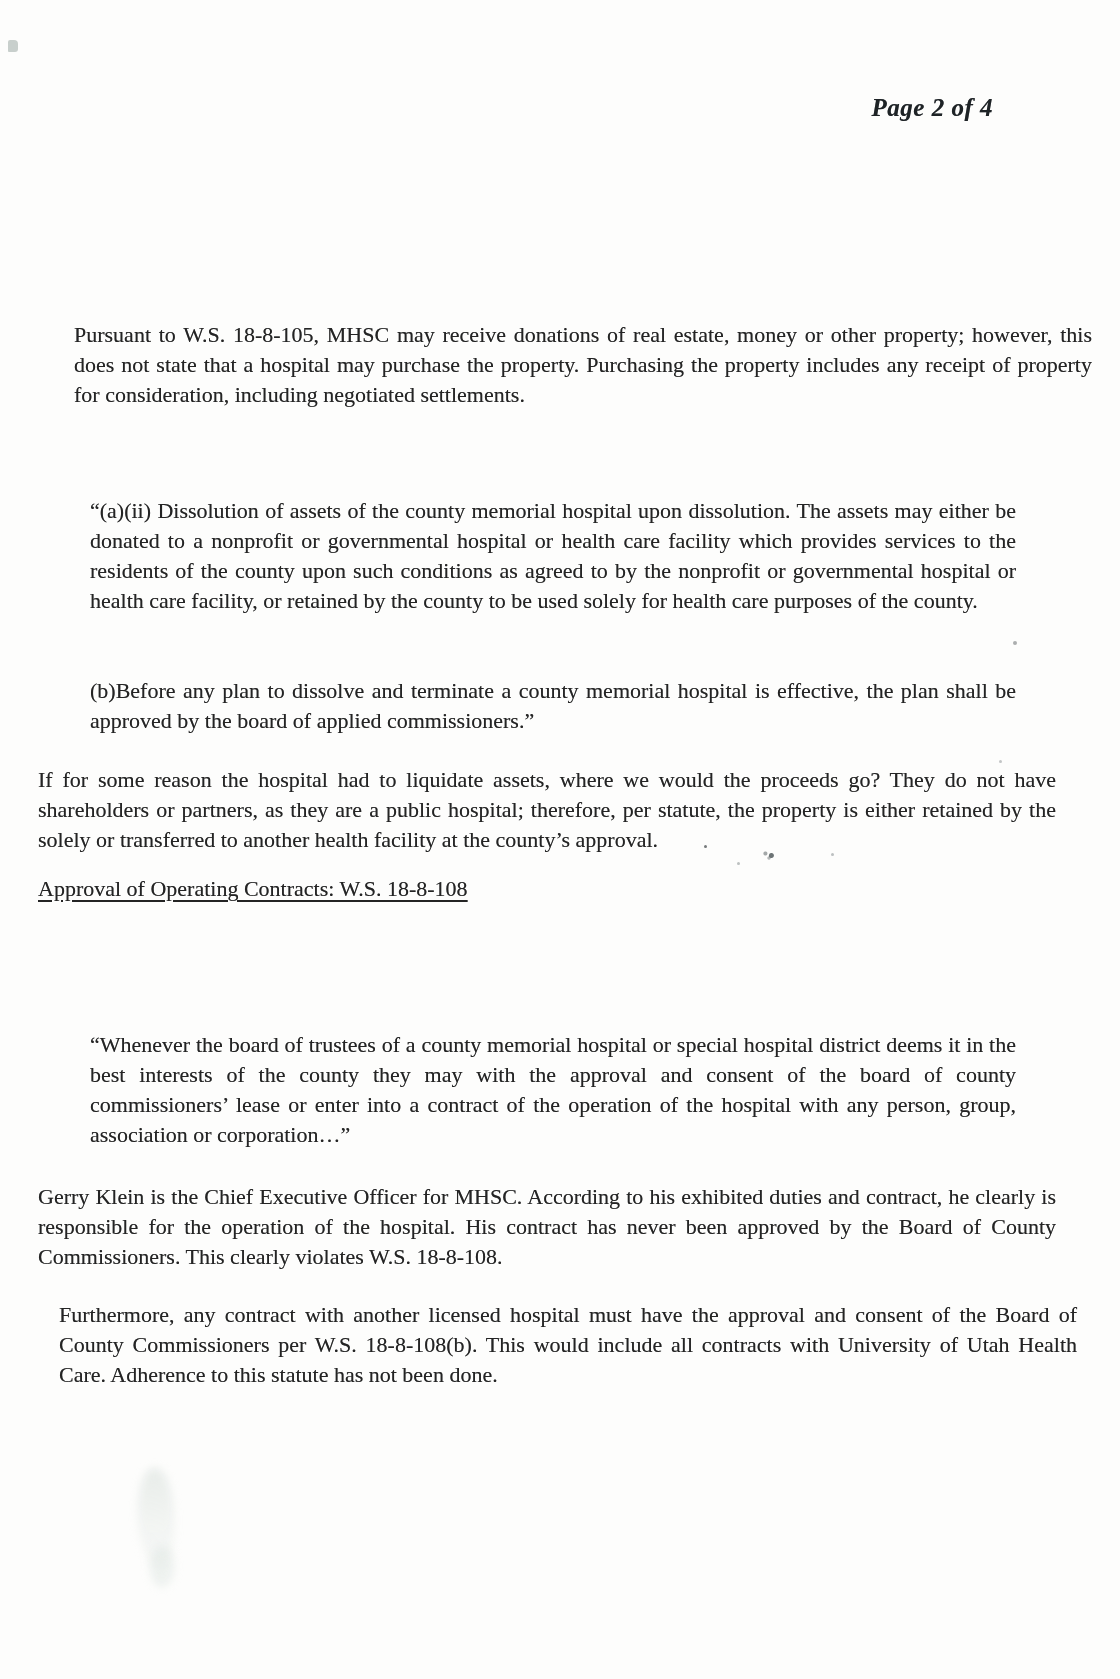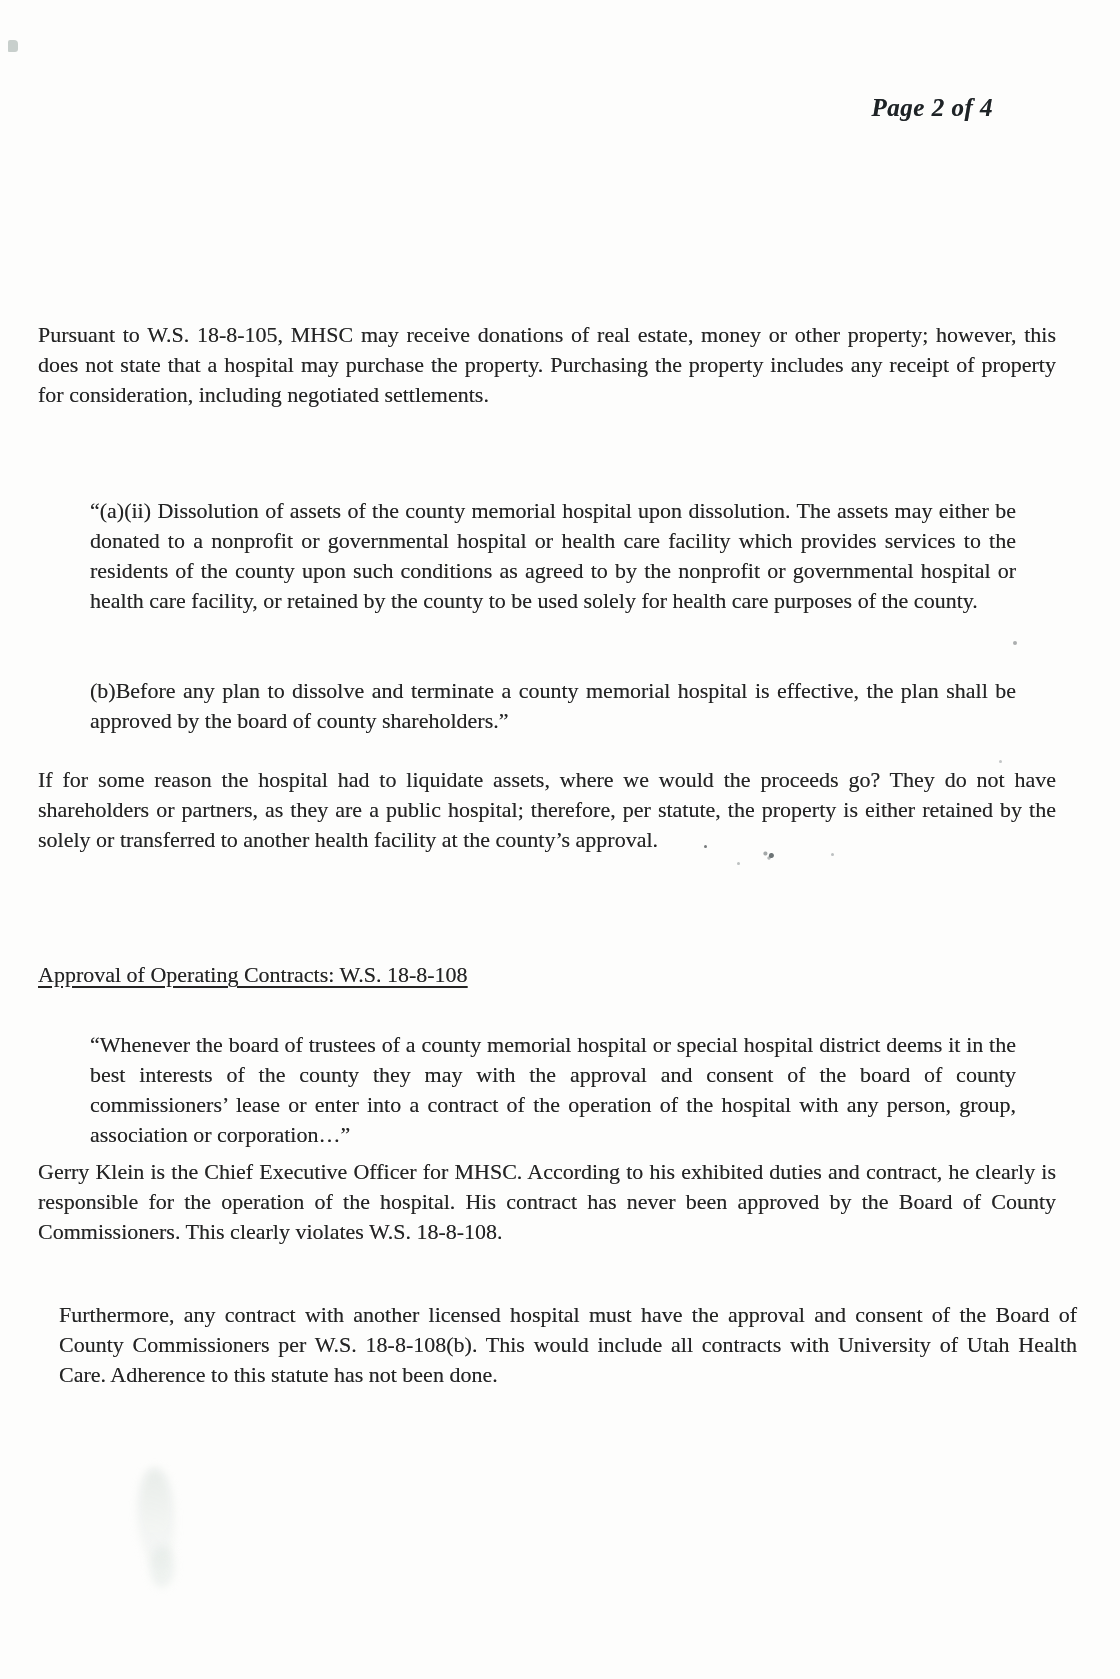--- a/index.html
+++ b/index.html
@@ -89,35 +89,35 @@
 </head>
 <body>
 
 <div class="scan-page">
 
   <div class="artifact speck-top-left"></div>
 
   <div class="page-number">Page 2 of 4</div>
 
 
-  <p class="block" style="top:298px;">Pursuant to W.S. 18-8-105, MHSC may receive donations of real estate, money or other property; however, this does not state that a hospital may purchase the property.  Purchasing the property includes any receipt of property for consideration, including negotiated settlements.</p>
+  <p class="block" style="top:298px;margin-left:36px;">Pursuant to W.S. 18-8-105, MHSC may receive donations of real estate, money or other property; however, this does not state that a hospital may purchase the property.  Purchasing the property includes any receipt of property for consideration, including negotiated settlements.</p>
 
 
   <p class="block quote" style="top:474px;">“(a)(ii) Dissolution of assets of the county memorial hospital upon dissolution.  The assets may either be donated to a nonprofit or governmental hospital or health care facility which provides services to the residents of the county upon such conditions as agreed to by the nonprofit or governmental hospital or health care facility, or retained by the county to be used solely for health care purposes of the county.</p>
 
-  <p class="block quote" style="top:654px;">(b)Before any plan to dissolve and terminate a county memorial hospital is effective, the plan shall be approved by the board of county shareholders.”</p>
+  <p class="block quote" style="top:654px;">(b)Before any plan to dissolve and terminate a county memorial hospital is effective, the plan shall be approved by the board of applied commissioners.”</p>
 
   <p class="block" style="top:743px;">If for some reason the hospital had to liquidate assets, where we would the proceeds go?  They do not have shareholders or partners, as they are a public hospital; therefore, per statute, the property is either retained by the solely or transferred to another health facility at the county’s approval.</p>
 
-  <p class="block heading" style="top:938px;">Approval of Operating Contracts: W.S. 18-8-108</p>
+  <p class="block heading" style="top:852px;">Approval of Operating Contracts: W.S. 18-8-108</p>
 
 
   <p class="block quote" style="top:1008px;">“Whenever the board of trustees of a county memorial hospital or special hospital district deems it in the best interests of the county they may with the approval and consent of the board of county commissioners’ lease or enter into a contract of the operation of the hospital with any person, group, association or corporation…”</p>
 
-  <p class="block" style="top:1135px;">Gerry Klein is the Chief Executive Officer for MHSC.  According to his exhibited duties and contract, he clearly is responsible for the operation of the hospital.  His contract has never been approved by the Board of County Commissioners.  This clearly violates W.S. 18-8-108.</p>
+  <p class="block" style="top:1160px;">Gerry Klein is the Chief Executive Officer for MHSC.  According to his exhibited duties and contract, he clearly is responsible for the operation of the hospital.  His contract has never been approved by the Board of County Commissioners.  This clearly violates W.S. 18-8-108.</p>
 
   <p class="block" style="top:1278px;margin-left:21px;">Furthermore, any contract with another licensed hospital must have the approval and consent of the Board of County Commissioners per W.S. 18-8-108(b).  This would include all contracts with University of Utah Health Care.  Adherence to this statute has not been done.</p>
 
   <div class="artifact dot-1"></div>
   <div class="artifact dot-2"></div>
   <div class="artifact dot-cluster"></div>
   <div class="artifact dot-3"></div>
   <div class="artifact dot-right-1"></div>
   <div class="artifact dot-right-2"></div>
   <div class="artifact smudge-bottom"></div>

